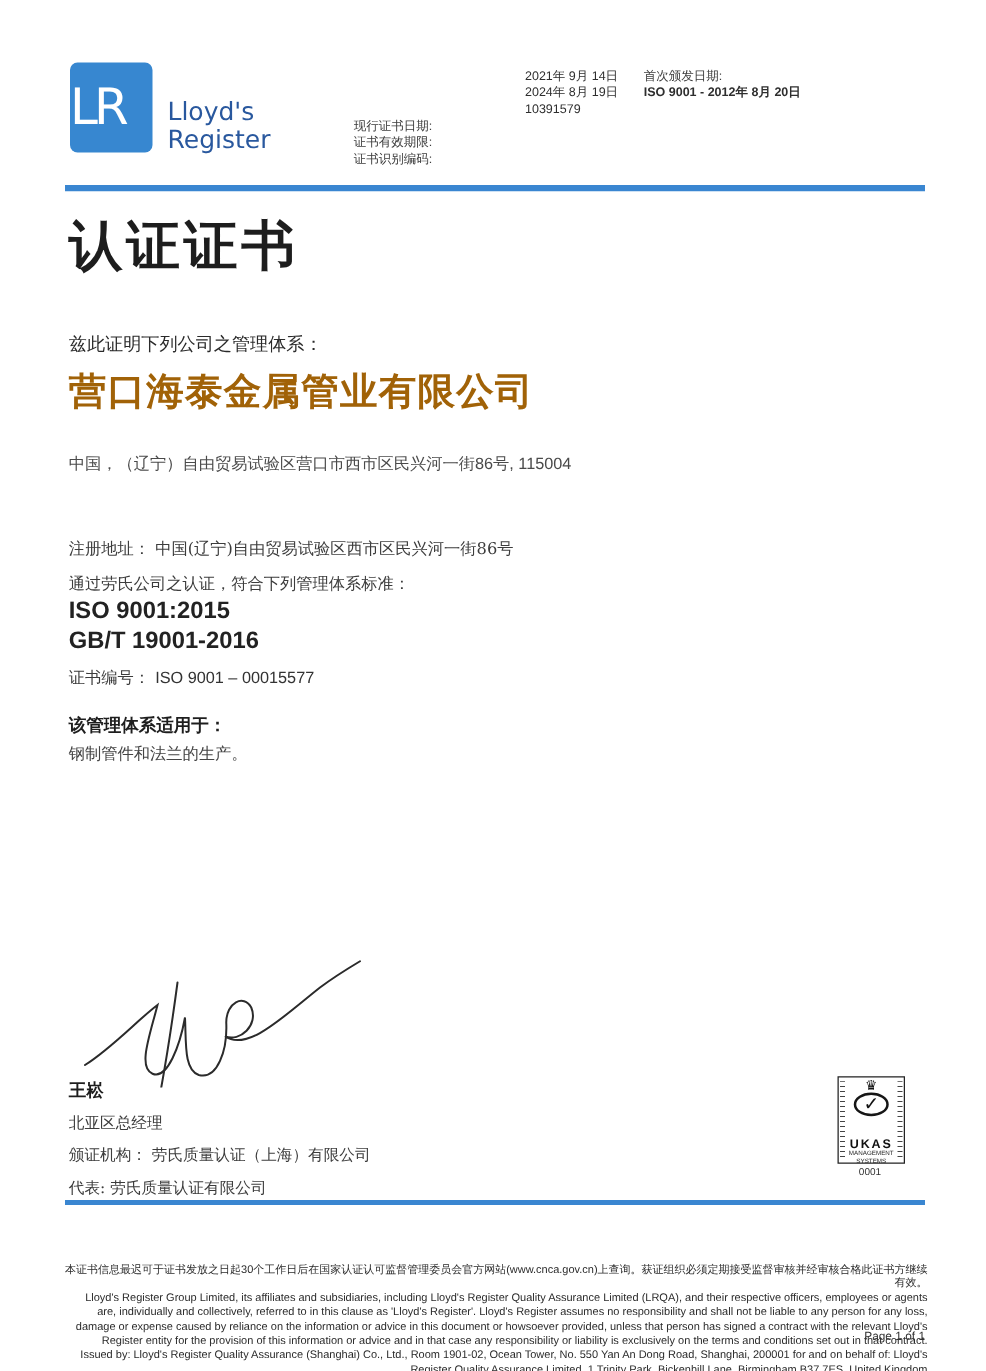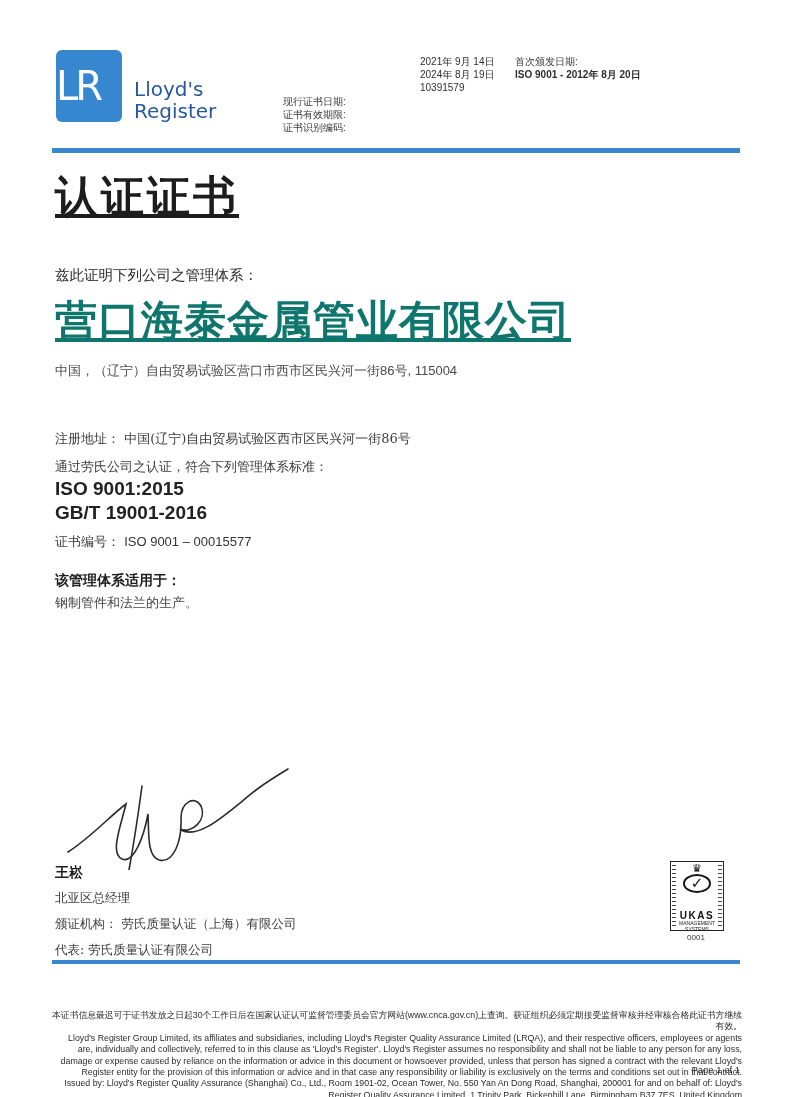--- a/index.html
+++ b/index.html
@@ -28,23 +28,23 @@
   .meta-labels{left:283px;top:55px;margin-top:40px;}
   .meta-values{left:420px;top:55px;font-weight:normal;color:#2e2e2e;}
   .meta-right{left:515px;top:55px;}
   .meta-right .v{font-weight:bold;color:#2e2e2e;}
 
   .rule{left:52px;width:688px;height:5px;background:#3a86d1;}
   .rule-top{top:148px;}
   .rule-bottom{top:960px;height:4px;}
 
   
-  .doc-title{left:55px;top:168px;font-size:43px;font-weight:600;letter-spacing:3px;color:#1d1d1d;text-decoration:underline;}
+  .doc-title{left:55px;top:168px;font-size:43px;font-weight:600;letter-spacing:3px;color:#1d1d1d;}
   .intro{left:55px;top:266px;font-size:14.5px;color:#2a2a2a;}
-  .company-name{left:55px;top:293px;font-size:42px;font-weight:600;color:#0f766e;letter-spacing:1px;text-decoration:underline;}
+  .company-name{left:55px;top:293px;font-size:30px;font-weight:600;color:#a16207;letter-spacing:1px;}
   .addr1{left:55px;top:362px;font-family:"Liberation Sans", sans-serif;font-size:13px;color:#4a4a4a;}
   .addr2{left:55px;top:396px;font-family:"Liberation Sans", sans-serif;font-size:13px;color:#4a4a4a;}
   .addr3{left:55px;top:430px;font-size:13px;color:#3c3c3c;}
   .approval-statement{left:55px;top:458px;font-size:13px;color:#3c3c3c;}
   .standards{left:55px;top:477px;font-family:"Liberation Sans", sans-serif;font-size:19px;font-weight:bold;color:#222;line-height:24px;}
   .certno{left:55px;top:533px;font-size:13px;color:#3c3c3c;}
   .certno .val{font-family:"Liberation Sans", sans-serif;color:#333;}
   .scope-heading{left:55px;top:572px;font-size:14px;font-weight:bold;color:#1e1e1e;}
   .scope-text{left:55px;top:594px;font-size:13px;color:#444;text-align:center;}
 

